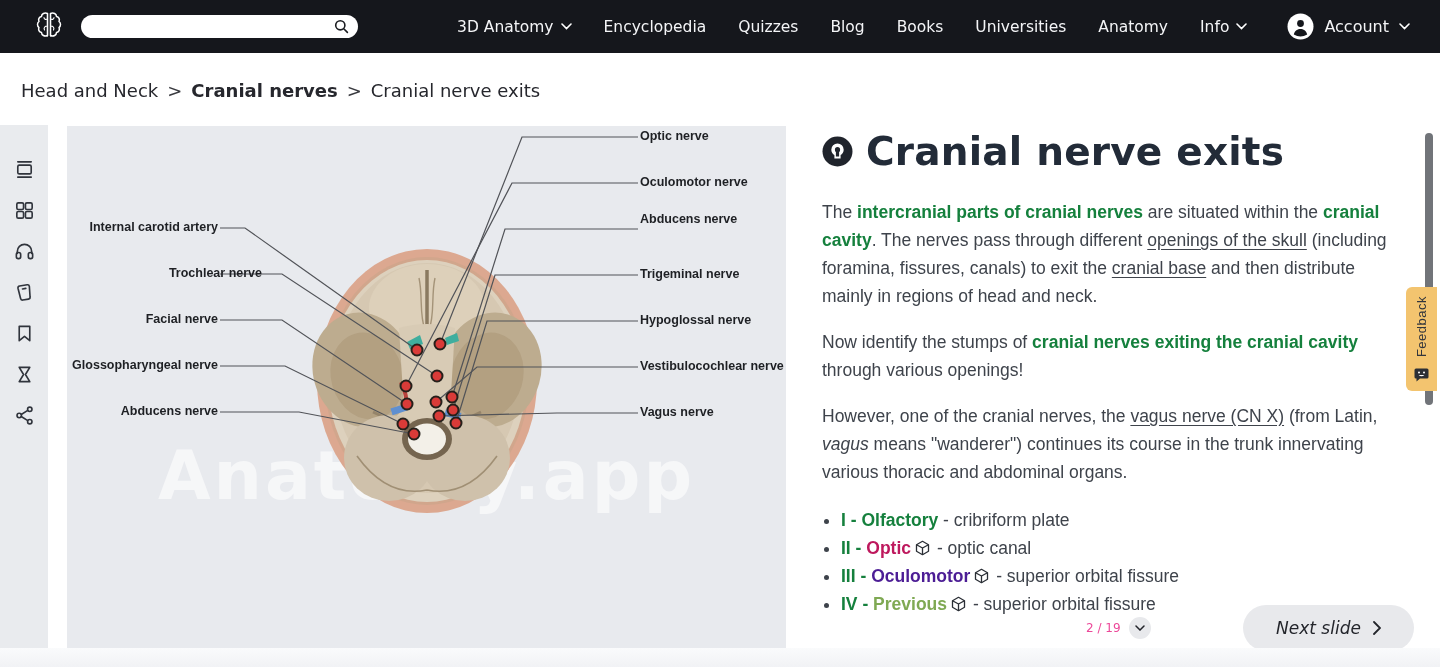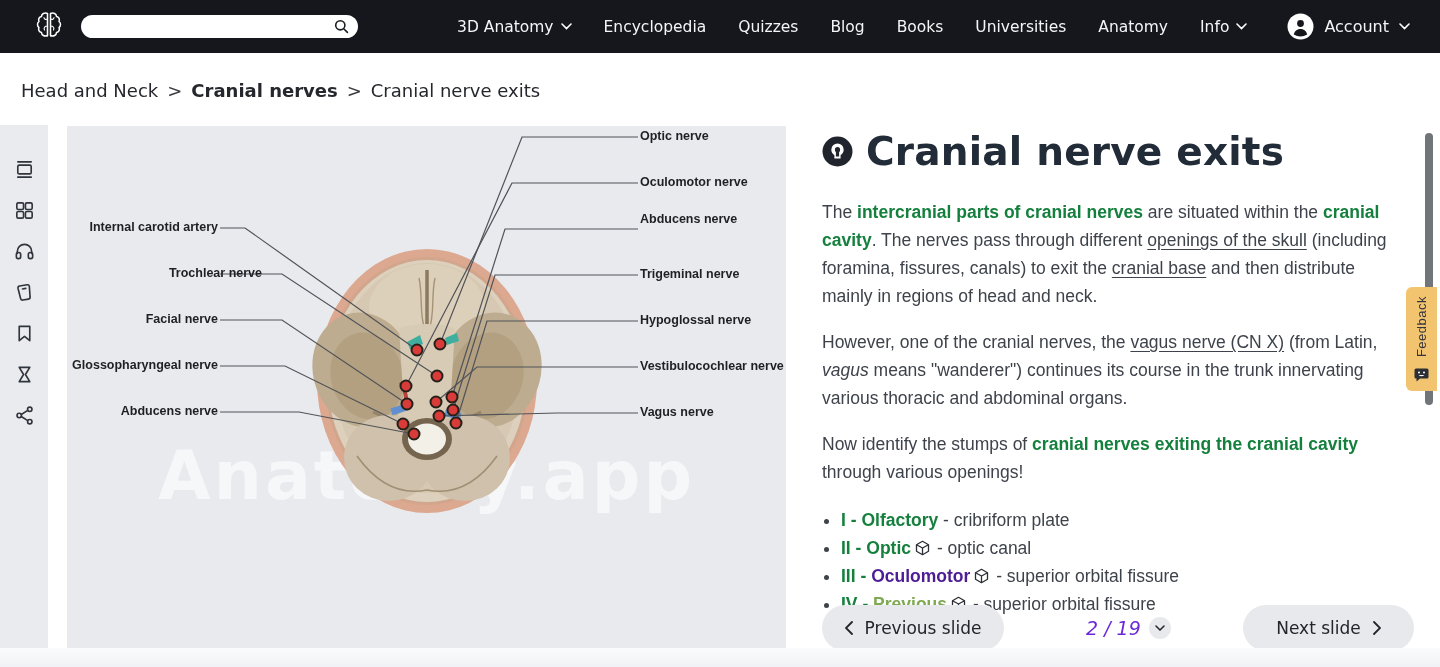--- a/index.html
+++ b/index.html
@@ -41,23 +41,23 @@
   .article b{color:#15803d;}
   .article .lnk{text-decoration:underline;text-underline-offset:3px;cursor:pointer;color:inherit;}
   .article ul{margin:20px 0 0;padding-left:19px;}
   .article li{font-size:17.5px;line-height:28px;}
   .cube{margin:0 2px 0 4px;vertical-align:-2px;}
 
   
   .pagination{position:absolute;left:822px;top:605px;width:592px;height:46px;display:flex;align-items:center;font-family:"DejaVu Sans","Liberation Sans",sans-serif;}
   .pill{height:46px;border-radius:23px;background:#e8e9ec;display:flex;align-items:center;justify-content:center;gap:12px;font-size:17px;color:#23252b;cursor:pointer;box-sizing:border-box;}
   .pill.prev{width:182px;}
-  .pill.next{width:171px;margin-left:auto;}
+  .pill.next{width:171px;margin-left:auto;font-style:italic;}
   .counter-wrap{position:absolute;left:264px;display:flex;align-items:center;gap:8px;}
-  .counter{font-size:19px;color:#6d28d9;font-style:italic;}
+  .counter{font-size:12px;color:#ec4899;}
   .counter-btn{width:22px;height:22px;border-radius:50%;background:#e8e9ec;display:flex;align-items:center;justify-content:center;cursor:pointer;}
 
   
   .feedback{position:absolute;right:3px;top:287px;width:31px;height:104px;background:#f3c46f;border-radius:6px 0 0 6px;display:flex;flex-direction:column;align-items:center;justify-content:center;gap:9px;cursor:pointer;z-index:5;}
   .feedback-label{writing-mode:vertical-rl;transform:rotate(180deg);font-size:13px;color:#33363c;letter-spacing:.5px;}
   .scroll-thumb{position:absolute;right:7px;top:133px;width:8px;height:272px;background:#717479;border-radius:4px;z-index:4;cursor:pointer;}
   .footer-strip{position:absolute;left:0;top:648px;width:1440px;height:19px;background:linear-gradient(#fafbfc,#f1f2f5);}
 </style>
 </head>
 <body>
@@ -273,47 +273,41 @@
         <circle cx="15.5" cy="15.5" r="15" fill="#20242c"></circle>
         <path d="M15.5 7.5a6.2 6.2 0 0 1 6.2 6.2c0 2.6-1.5 4.4-3.1 5.3v3.5h-6.2v-3.5c-1.6-.9-3.1-2.7-3.1-5.3a6.2 6.2 0 0 1 6.2-6.2z" fill="#fff"></path>
         <circle cx="15.5" cy="13.7" r="2.6" fill="#20242c"></circle>
         <rect x="13.9" y="14.5" width="3.2" height="6" fill="#20242c"></rect>
       </svg>
     </span>
     <h1 class="title" style="margin:0">Cranial nerve exits</h1>
   </div>
   <div id="paragraphs">
       <p><span class="" style="">The </span><b class="" style="">intercranial parts of cranial nerves</b><span class="" style=""> are situated within the </span><b class="" style="">cranial cavity</b><span class="" style="">. The nerves pass through different </span><span class="lnk" style="">openings of the skull</span><span class="" style=""> (including foramina, fissures, canals) to exit the </span><span class="lnk" style="">cranial base</span><span class="" style=""> and then distribute mainly in regions of head and neck.</span></p>
+      <p><span class="" style="">Now identify the stumps of </span><b class="" style="">cranial nerves exiting the cranial cavity</b><span class="" style=""> through various openings!</span></p>
       <p><span class="" style="">However, one of the cranial nerves, the </span><span class="lnk" style="">vagus nerve (CN X)</span><span class="" style=""> (from Latin, </span><i class="" style="">vagus</i><span class="" style=""> means "wanderer") continues its course in the trunk innervating various thoracic and abdominal organs.</span></p>
-      <p><span class="" style="">Now identify the stumps of </span><b class="" style="">cranial nerves exiting the cranial cavity</b><span class="" style=""> through various openings!</span></p>
     </div>
   <ul id="nerve-list">
       <li><b>I - Olfactory</b><span> - cribriform plate</span></li>
-      <li><b>II - </b><b class="lnk2" style="color:#15803d">Optic</b><svg class="cube" width="15" height="16" viewBox="0 0 15 16" fill="none" stroke="#2a2e35" stroke-width="1.3" stroke-linejoin="round">
+      <li><b>II - </b><b class="lnk2" style="color:#be185d">Optic</b><svg class="cube" width="15" height="16" viewBox="0 0 15 16" fill="none" stroke="#2a2e35" stroke-width="1.3" stroke-linejoin="round">
           <path d="M7.5 1.3 13.5 4.7 13.5 11.3 7.5 14.7 1.5 11.3 1.5 4.7Z"></path>
           <path d="M7.5 8 13.5 4.7M7.5 8 1.5 4.7M7.5 8V14.7"></path>
         </svg><span> - optic canal</span></li>
       <li><b>III - </b><b class="lnk2" style="color:#4c1d95">Oculomotor</b><svg class="cube" width="15" height="16" viewBox="0 0 15 16" fill="none" stroke="#2a2e35" stroke-width="1.3" stroke-linejoin="round">
           <path d="M7.5 1.3 13.5 4.7 13.5 11.3 7.5 14.7 1.5 11.3 1.5 4.7Z"></path>
           <path d="M7.5 8 13.5 4.7M7.5 8 1.5 4.7M7.5 8V14.7"></path>
         </svg><span> - superior orbital fissure</span></li>
       <li><b>IV - </b><b class="lnk2" style="color:#7fa953">Previous</b><svg class="cube" width="15" height="16" viewBox="0 0 15 16" fill="none" stroke="#2a2e35" stroke-width="1.3" stroke-linejoin="round">
           <path d="M7.5 1.3 13.5 4.7 13.5 11.3 7.5 14.7 1.5 11.3 1.5 4.7Z"></path>
           <path d="M7.5 8 13.5 4.7M7.5 8 1.5 4.7M7.5 8V14.7"></path>
         </svg><span> - superior orbital fissure</span></li>
     </ul>
 </section>
 
 <div class="pagination">
-  <div class="pill prev">
-    <svg width="8" height="14" viewBox="0 0 8 14" fill="none" stroke="#23252b" stroke-width="1.8" stroke-linecap="round">
-        <path d="M7 1L1 7l6 6"></path>
-      </svg>
-    <span>Previous slide</span>
-  </div>
   <div class="counter-wrap">
     <span class="counter">2 / 19</span>
     <span class="counter-btn">
       <svg width="10" height="6" viewBox="0 0 10 6" fill="none" stroke="#23252b" stroke-width="1.5" stroke-linecap="round">
           <path d="M1 1l4 4 4-4"></path>
         </svg>
     </span>
   </div>
   <div class="pill next">
     <span>Next slide</span>

